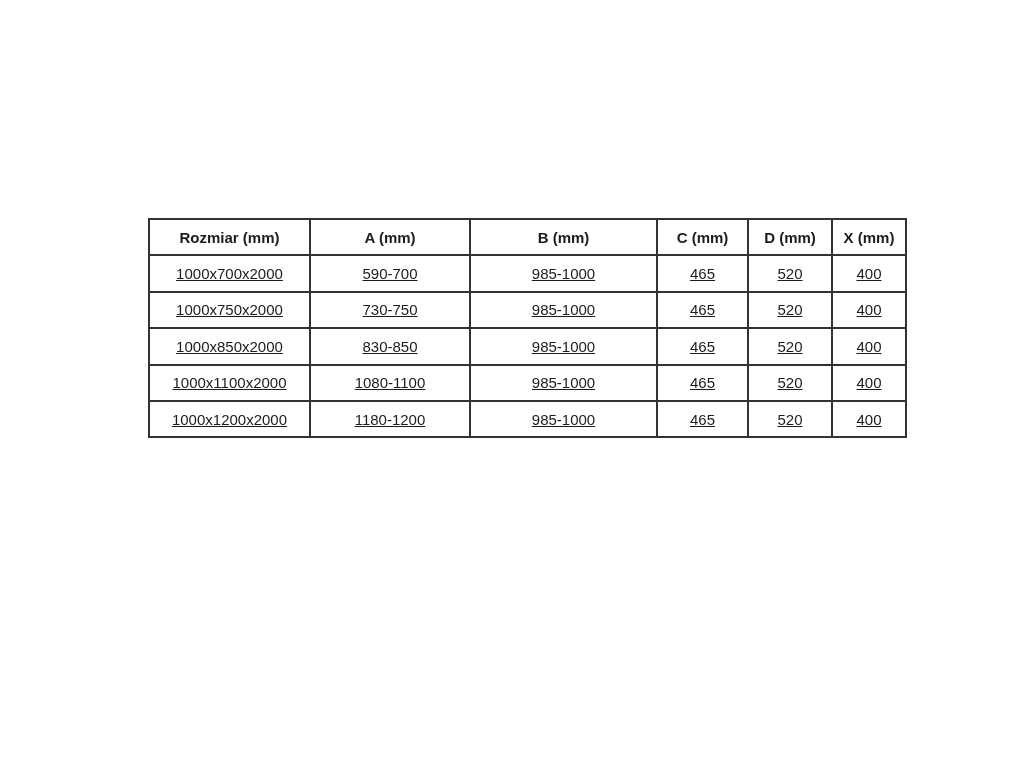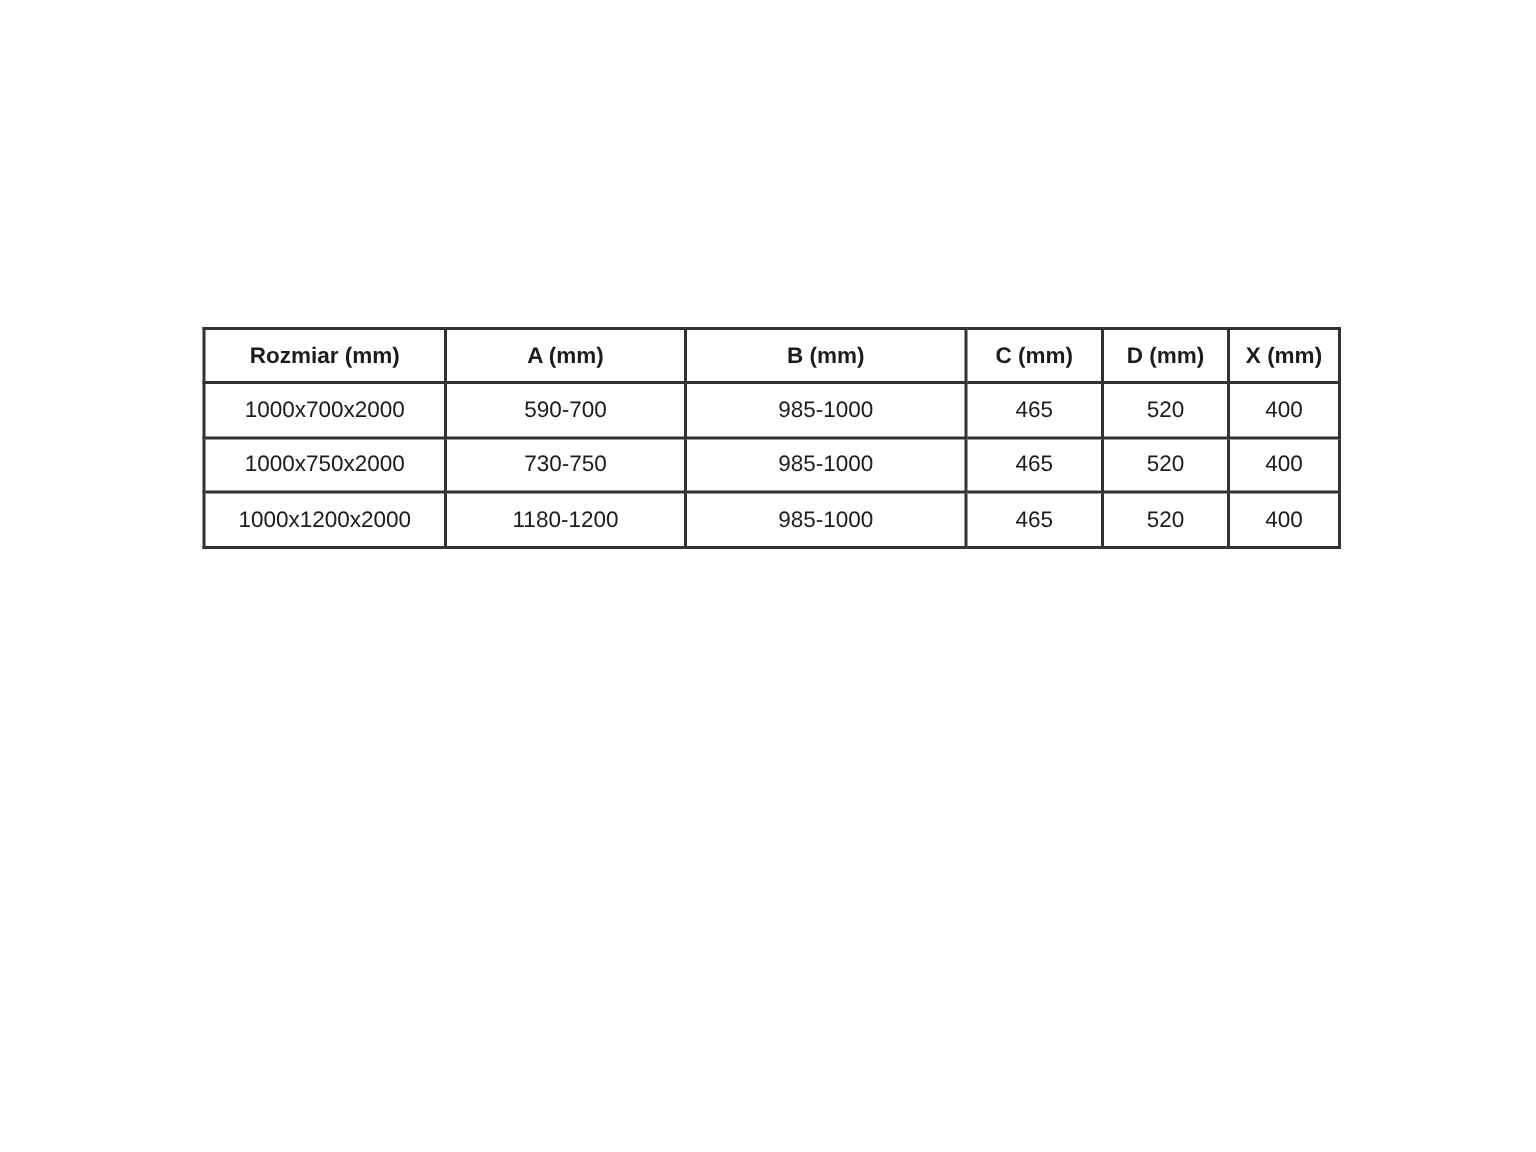--- a/index.html
+++ b/index.html
@@ -11,21 +11,21 @@
     overflow: hidden;
   }
   .page {
     position: relative;
     width: 1024px;
     height: 768px;
     background: #ffffff;
   }
   table.spec-table {
     position: absolute;
-    left: 135px;
+    left: 148px;
     top: 218px;
     width: 757px;
     border-collapse: collapse;
     table-layout: fixed;
     background: #ffffff;
   }
   table.spec-table th,
   table.spec-table td {
     border: 2px solid #333333;
     text-align: center;
@@ -35,20 +35,21 @@
     font-size: 15px;
     line-height: 1;
     white-space: nowrap;
     overflow: hidden;
   }
   table.spec-table th {
     font-weight: bold;
   }
   table.spec-table td {
     font-weight: normal;
+    text-decoration: underline;
   }
   col.c0 { width: 161px; }
   col.c1 { width: 160px; }
   col.c2 { width: 187px; }
   col.c3 { width: 91px; }
   col.c4 { width: 84px; }
   col.c5 { width: 74px; }
 </style>
 </head>
 <body>
@@ -84,20 +85,36 @@
         </tr>
         <tr>
           <td>1000x750x2000</td>
           <td>730-750</td>
           <td>985-1000</td>
           <td>465</td>
           <td>520</td>
           <td>400</td>
         </tr>
         <tr>
+          <td>1000x850x2000</td>
+          <td>830-850</td>
+          <td>985-1000</td>
+          <td>465</td>
+          <td>520</td>
+          <td>400</td>
+        </tr>
+        <tr>
+          <td>1000x1100x2000</td>
+          <td>1080-1100</td>
+          <td>985-1000</td>
+          <td>465</td>
+          <td>520</td>
+          <td>400</td>
+        </tr>
+        <tr>
           <td>1000x1200x2000</td>
           <td>1180-1200</td>
           <td>985-1000</td>
           <td>465</td>
           <td>520</td>
           <td>400</td>
         </tr>
       </tbody>
   </table>
 </div>

